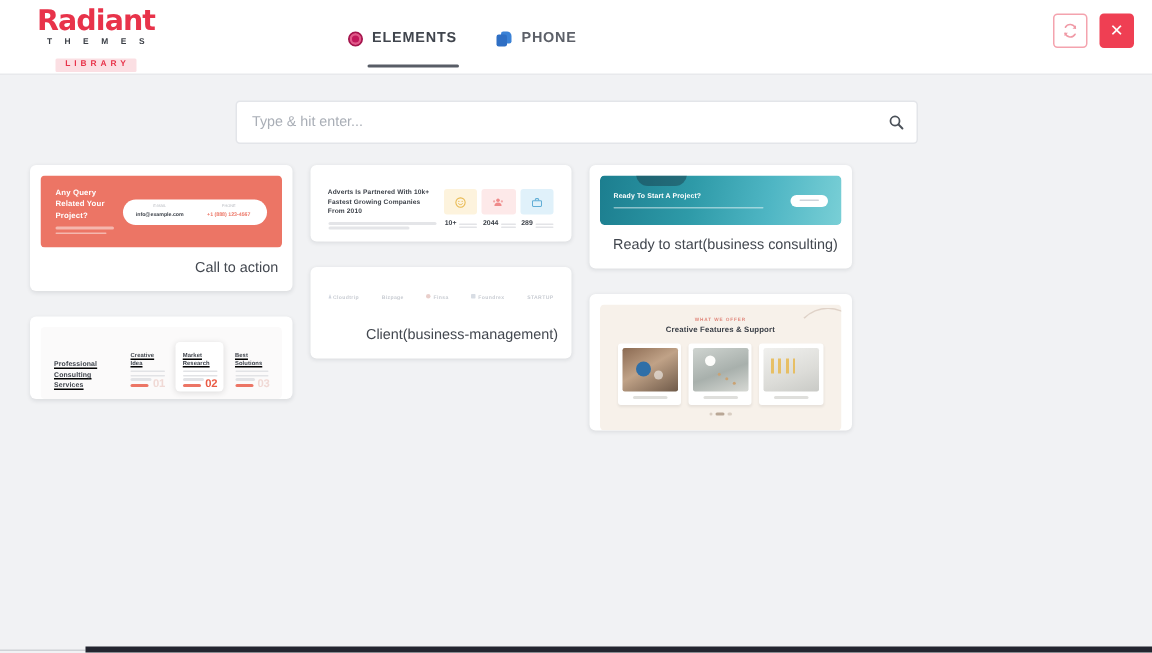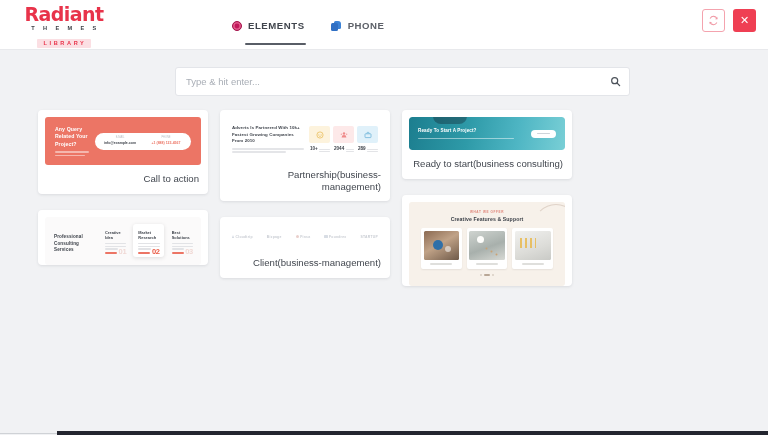--- a/index.html
+++ b/index.html
@@ -203,21 +203,20 @@
     cursor: pointer;
     box-sizing: border-box;
   }
 
   
   .body {
     flex: 1;
     position: relative;
     background: #f1f2f4;
     overflow: hidden;
-    margin-left: 18px;
   }
 
   .search-wrap {
     position: absolute;
     left: 157px;
     top: 17px;
     width: 455px;
     height: 29px;
     background: #fff;
     border: 1px solid #e3e5e9;
@@ -342,24 +341,25 @@
   }
   .pill-seg.a { background: #fff; border-radius: 20px; }
   .pill-seg.a .pl-val { color: #3f444c; }
   .pill-seg.b .pl-val { color: #ec7565; }
 
   
   .t-service {
     background: #fbfafa;
     height: 48px;
     display: flex;
-    align-items: center;
+    align-items: flex-end;
     padding: 5px 4px;
     box-sizing: border-box;
     gap: 3px;
+    text-decoration: underline;
   }
   .svc-first {
     width: 48px;
     padding: 7px 4px 0 5px;
     box-sizing: border-box;
   }
   .svc-first .mini-h { color: #3e434b; font-size: 4.6px; line-height: 1.5; }
   .svc-col {
     flex: 1;
     background: transparent;
@@ -866,21 +866,20 @@
                   <span class="stat-lines">
                       <span></span>
                       <span></span>
                     </span>
                 </div>
               </div>
 
             </div>
           </div>
         </div>
-        <div class="card-label">Partnership(business-management)</div>
       </div>
 
       
       <div class="card">
         <div class="thumb">
           <div class="t-client">
             <div class="cl-logo">
               <span class="cl-dot tri"></span>
               <span class="cl-name">Cloudtrip</span>
             </div>

